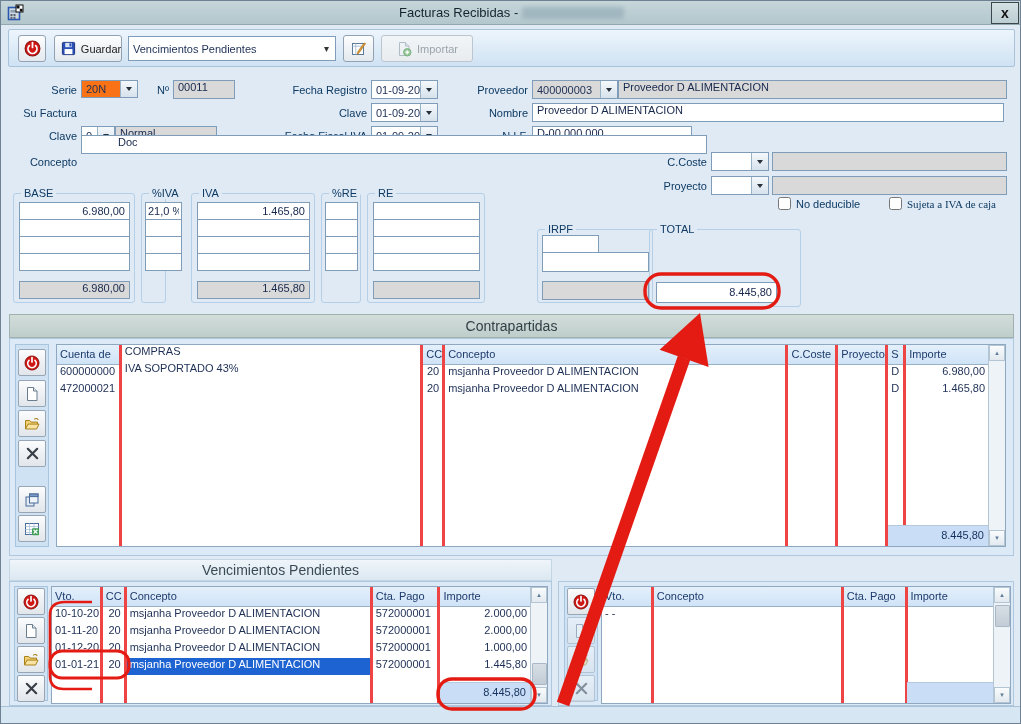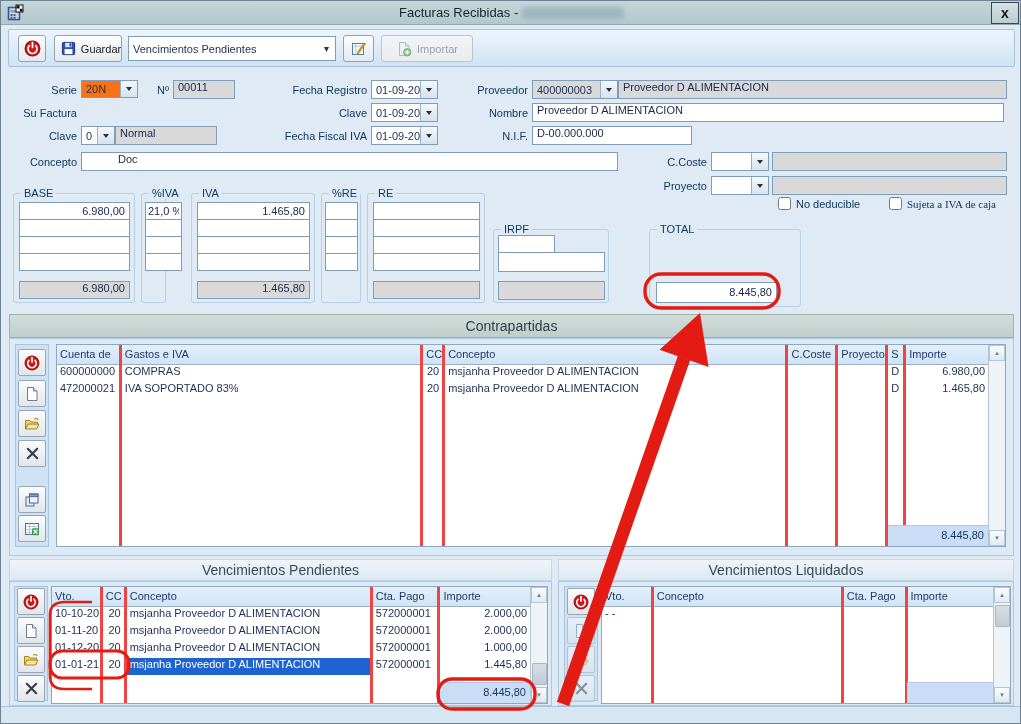--- a/index.html
+++ b/index.html
@@ -195,21 +195,21 @@
   <div class="combo" style="left:370px;top:125px;width:67px;height:19px;">
     <span class="val">01-09-20</span>
     <span class="drop">
         <span class="tri sm"></span>
       </span>
   </div>
   <div class="lbl" style="left:478px;top:128px;width:49px;">N.I.F.</div>
   <div class="fld" style="left:531px;top:125px;width:160px;">D-00.000.000</div>
 
   <div class="lbl" style="left:10px;top:154px;width:66px;">Concepto</div>
-  <div class="fld" style="left:80px;top:151px;width:537px;padding-left:36px;">Doc</div>
+  <div class="fld" style="left:80px;top:134px;width:626px;padding-left:36px;">Doc</div>
   <div class="lbl" style="left:653px;top:154px;width:53px;">C.Coste</div>
   <div class="combo" style="left:710px;top:151px;width:58px;height:19px;">
     <span class="val"></span>
     <span class="drop">
         <span class="tri sm"></span>
       </span>
   </div>
   <div class="fld gray" style="left:771px;top:151px;width:235px;"></div>
 
   <div class="lbl" style="left:650px;top:178px;width:56px;">Proyecto</div>
@@ -262,21 +262,21 @@
   </div>
 
   <div class="grp" style="left:320px;top:192px;width:40px;height:110px;">
     <div class="grp-lbl">%RE</div>
     <input class="fld num" style="left: 3px; top: 8px; width: 33px; height: 18px;" value="">
     <input class="fld num" style="left: 3px; top: 25px; width: 33px; height: 18px;" value="">
     <input class="fld num" style="left: 3px; top: 42px; width: 33px; height: 18px;" value="">
     <input class="fld num" style="left: 3px; top: 59px; width: 33px; height: 18px;" value="">
   </div>
 
-  <div class="grp" style="left:492px;top:228px;width:116px;height:74px;">
+  <div class="grp" style="left:536px;top:228px;width:116px;height:74px;">
     <div class="grp-lbl">IRPF</div>
     <input class="fld num" style="left: 4px; top: 5px; width: 57px; height: 18px;" value="">
     <input class="fld num" style="left: 4px; top: 22px; width: 107px; height: 20px;" value="">
     <div class="fld gray num" style="left:4px;top:51px;width:107px;height:19px;"></div>
   </div>
 
   <div class="grp" style="left:648px;top:228px;width:152px;height:78px;">
     <div class="grp-lbl">TOTAL</div>
     <div class="fld num" style="left:6px;top:52px;width:121px;height:21px;line-height:19px;">8.445,80</div>
   </div>
@@ -338,23 +338,22 @@
       </span>
     </div>
 
   <div class="grid" style="left:55px;top:343px;width:950px;height:203px;">
     <div class="col" style="width:65px;">
       <div class="hcell">Cuenta de</div>
       <div class="cell">600000000</div>
       <div class="cell">472000021</div>
     </div>
     <div class="col" style="width:302px;">
-      <div class="hcell">Gastos e IVA</div>
       <div class="cell">COMPRAS</div>
-      <div class="cell">IVA SOPORTADO 83%</div>
+      <div class="cell">IVA SOPORTADO 43%</div>
     </div>
     <div class="col" style="width:22px;">
       <div class="hcell">CC</div>
       <div class="cell num">20</div>
       <div class="cell num">20</div>
     </div>
     <div class="col" style="width:344px;">
       <div class="hcell">Concepto</div>
       <div class="cell">msjanha Proveedor D ALIMENTACION</div>
       <div class="cell">msjanha Proveedor D ALIMENTACION</div>
@@ -464,21 +463,20 @@
     <div class="sb" style="border-left:1px solid #b4c6d4;">
       <div class="sb-btn">▴</div>
       <div class="sb-track">
           <div class="sb-thumb" style="bottom:2px;height:22px;"></div>
         </div>
       <div class="sb-btn">▾</div>
     </div>
     <div class="gtotal" style="right:17px;bottom:0;width:90px;">8.445,80</div>
   </div>
 
-  <div class="band-lite" style="left:557px;top:558px;width:456px;height:22px;line-height:21px;">Vencimientos Liquidados</div>
   <div class="panel" style="left:557px;top:580px;width:456px;height:125px;"></div>
 
   <div class="rail" style="left:563px;top:585px;width:34px;height:115px;"></div>
   <div class="tbtn" style="left:566px;top:587px;">
       <span>
         <svg class="icon" width="16" height="16" viewBox="0 0 16 16">
           <circle cx="8" cy="8" r="7" fill="#cf1815" stroke="#8e0f0c"></circle>
           <path d="M5 5.4 a4.2 4.2 0 1 0 6 0" fill="none" stroke="#fff" stroke-width="1.7" stroke-linecap="round"></path>
           <line x1="8" y1="2.6" x2="8" y2="7" stroke="#fff" stroke-width="1.7" stroke-linecap="round"></line>
         </svg>

